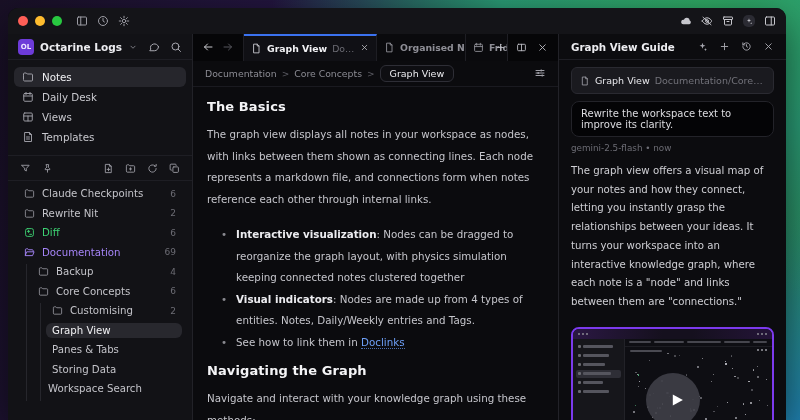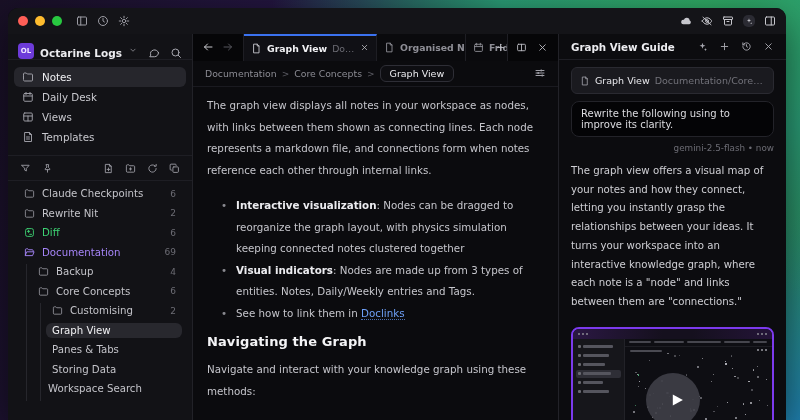--- a/index.html
+++ b/index.html
@@ -24,21 +24,21 @@
   .tb-icons { display:flex; gap:9px; align-items:center; color:#9b9ba3; }
   .tb-icons.right { margin-left:auto; color:#c6c6cc; }
   .spacer { flex:1; }
   .ic { display:inline-flex; align-items:center; justify-content:center; flex:0 0 auto; }
   .ic svg { width:100%; height:100%; }
   .ic.pill { background:#2b2b33; border-radius:5px; padding:2px; }
   
   .main { flex:1; display:flex; min-height:0; }
   
   .sidebar { width:185px; flex:0 0 185px; background:#121216; border-right:1px solid #222228; display:flex; flex-direction:column; min-height:0; }
-  .ws-header { height:26px; flex:0 0 26px; display:flex; align-items:flex-end; gap:6px; padding:0 10px; border-bottom:1px solid #1e1e24; }
+  .ws-header { height:26px; flex:0 0 26px; display:flex; align-items:center; gap:6px; padding:0 10px; border-bottom:1px solid #1e1e24; }
   .ws-badge { width:16px; height:16px; border-radius:4px; background:#6d3bd9; color:#efe7ff; font-size:7px; font-weight:bold; display:flex; align-items:center; justify-content:center; }
   .ws-name { font-size:10.5px; font-weight:bold; color:#ececf0; }
   .ws-header .chev { color:#8a8a92; }
   .ws-header .hicons { margin-left:auto; display:flex; gap:10px; color:#a8a8b0; }
   .nav { padding:7px 6px 8px; border-bottom:1px solid #1e1e24; }
   .nav-item { height:20px; display:flex; align-items:center; gap:8px; padding:0 8px; border-radius:6px; color:#c9c9cf; font-size:10.3px; }
   .nav-item .ic { color:#9a9aa2; }
   .nav-item.active { background:#26262c; color:#f0f0f3; }
   .side-tools { height:25px; flex:0 0 25px; display:flex; align-items:center; padding:0 12px; border-bottom:1px solid #1e1e24; color:#9a9aa2; }
   .side-tools .grp { display:flex; gap:11px; }
@@ -85,21 +85,21 @@
   .ai-panel { width:227px; flex:0 0 227px; background:#0c0c0f; display:flex; flex-direction:column; min-height:0; }
   .panel-header { height:26px; flex:0 0 26px; display:flex; align-items:center; padding:0 12px; border-bottom:1px solid #1e1e24; }
   .panel-title { font-size:10.3px; font-weight:bold; color:#ececf0; }
   .panel-header .hicons { margin-left:auto; display:flex; gap:11px; color:#a8a8b0; }
   .panel-body { flex:1; padding:7px 12px 0; overflow:hidden; display:flex; flex-direction:column; }
   .chip { display:inline-flex; align-items:center; gap:5px; background:#1a1a1f; border:1px solid #2a2a31; border-radius:6px; padding:3px 8px; margin-bottom:7px; align-self:flex-start; max-width:100%; }
   .chip .ic { color:#a0a0a8; }
   .chip-title { font-size:9.5px; color:#e8e8ec; white-space:nowrap; }
   .chip-path { font-size:9.5px; color:#72727a; white-space:nowrap; overflow:hidden; text-overflow:ellipsis; }
   .bubble { background:#040406; border:1px solid #232329; border-radius:8px; padding:6px 9px; font-size:10px; color:#dcdce0; margin-bottom:6px; }
-  .meta { text-align:right; font-size:8.8px; color:#6c6c74; margin-bottom:9px; }
+  .meta { text-align:left; font-size:8.8px; color:#6c6c74; margin-bottom:9px; }
   .response { font-size:10.2px; color:#cfcfd4; line-height:18.7px; margin-bottom:15px; }
   .video { position:relative; height:150px; flex:0 0 150px; border:2px solid #7c3aed; border-radius:8px; overflow:hidden; background:#0d0d12; }
   .mini-titlebar { height:10px; background:linear-gradient(90deg,#2b1843,#15101e 45%,#15101e 60%,#241438); display:flex; align-items:center; padding:0 5px; gap:2px; }
   .mdot { width:2px; height:2px; border-radius:50%; background:#8a8a92; }
   .mini-titlebar .mright { margin-left:auto; display:flex; gap:2px; }
   .mini-row { display:flex; height:140px; }
   .mini-sidebar { width:52px; flex:0 0 52px; background:#16161b; border-right:1px solid #222228; padding:4px 3px; }
   .mrow { height:8px; display:flex; align-items:center; gap:2px; padding:0 2px; border-radius:2px; margin-bottom:1px; }
   .mrow.sel { background:#2e2e36; }
   .mrow .md { width:3px; height:3px; border-radius:1px; background:#6a6a72; }
@@ -490,29 +490,30 @@
                 <line x1="4" y1="7" x2="20" y2="7"></line>
                 <line x1="4" y1="12" x2="20" y2="12"></line>
                 <line x1="4" y1="17" x2="20" y2="17"></line>
                 <circle cx="14.5" cy="7" r="2" fill="currentColor" stroke="none"></circle>
                 <circle cx="8.5" cy="12" r="2" fill="currentColor" stroke="none"></circle>
                 <circle cx="16.5" cy="17" r="2" fill="currentColor" stroke="none"></circle>
               </svg>
             </span></span>
       </div>
       <div class="content" id="content">
+          <div class="h2">The Basics</div>
           <div class="para"><span>The graph view displays all notes in your workspace as nodes, with links between them shown as connecting lines. Each node represents a markdown file, and connections form when notes reference each other through internal links.</span></div>
           <div class="ul">
             <div class="bullet">
               <span class="marker">•</span>
               <span><span class="b">Interactive visualization</span><span>: Nodes can be dragged to reorganize the graph layout, with physics simulation keeping connected notes clustered together</span></span>
             </div>
             <div class="bullet">
               <span class="marker">•</span>
-              <span><span class="b">Visual indicators</span><span>: Nodes are made up from 3 types of entities. Notes, Daily/Weekly entries and Tags.</span></span>
+              <span><span class="b">Visual indicators</span><span>: Nodes are made up from 4 types of entities. Notes, Daily/Weekly entries and Tags.</span></span>
             </div>
             <div class="bullet">
               <span class="marker">•</span>
               <span><span>See how to link them in </span><span class="link">Doclinks</span></span>
             </div>
           </div>
           <div class="h2">Navigating the Graph</div>
           <div class="para"><span>Navigate and interact with your knowledge graph using these methods:</span></div>
         </div>
     </section>
@@ -552,21 +553,21 @@
         <div class="chip">
           <span id="chip-icon"><span class="ic" style="width: 10px; height: 10px;">
                 <svg viewBox="0 0 24 24" fill="none" stroke="currentColor" stroke-width="2" stroke-linecap="round" stroke-linejoin="round">
                   <path d="M6.5 2.5h7l4 4v15h-11z"></path>
                   <path d="M13.5 2.5v4h4"></path>
                 </svg>
               </span></span>
           <span class="chip-title">Graph View</span>
           <span class="chip-path">Documentation/Core Concepts</span>
         </div>
-        <div class="bubble">Rewrite the following using to improve its clarity.</div>
+        <div class="bubble">Rewrite the workspace text to improve its clarity.</div>
         <div class="meta">
           <span>gemini-2.5-flash</span> <span>•</span> <span>now</span>
         </div>
         <div class="response">The graph view offers a visual map of your notes and how they connect, letting you instantly grasp the relationships between your ideas. It turns your workspace into an interactive knowledge graph, where each note is a "node" and links between them are "connections."</div>
         <div class="video">
           <div class="mini-titlebar">
             <span class="mdot"></span>
               <span class="mdot"></span>
               <span class="mdot"></span>
             <span class="mright">

